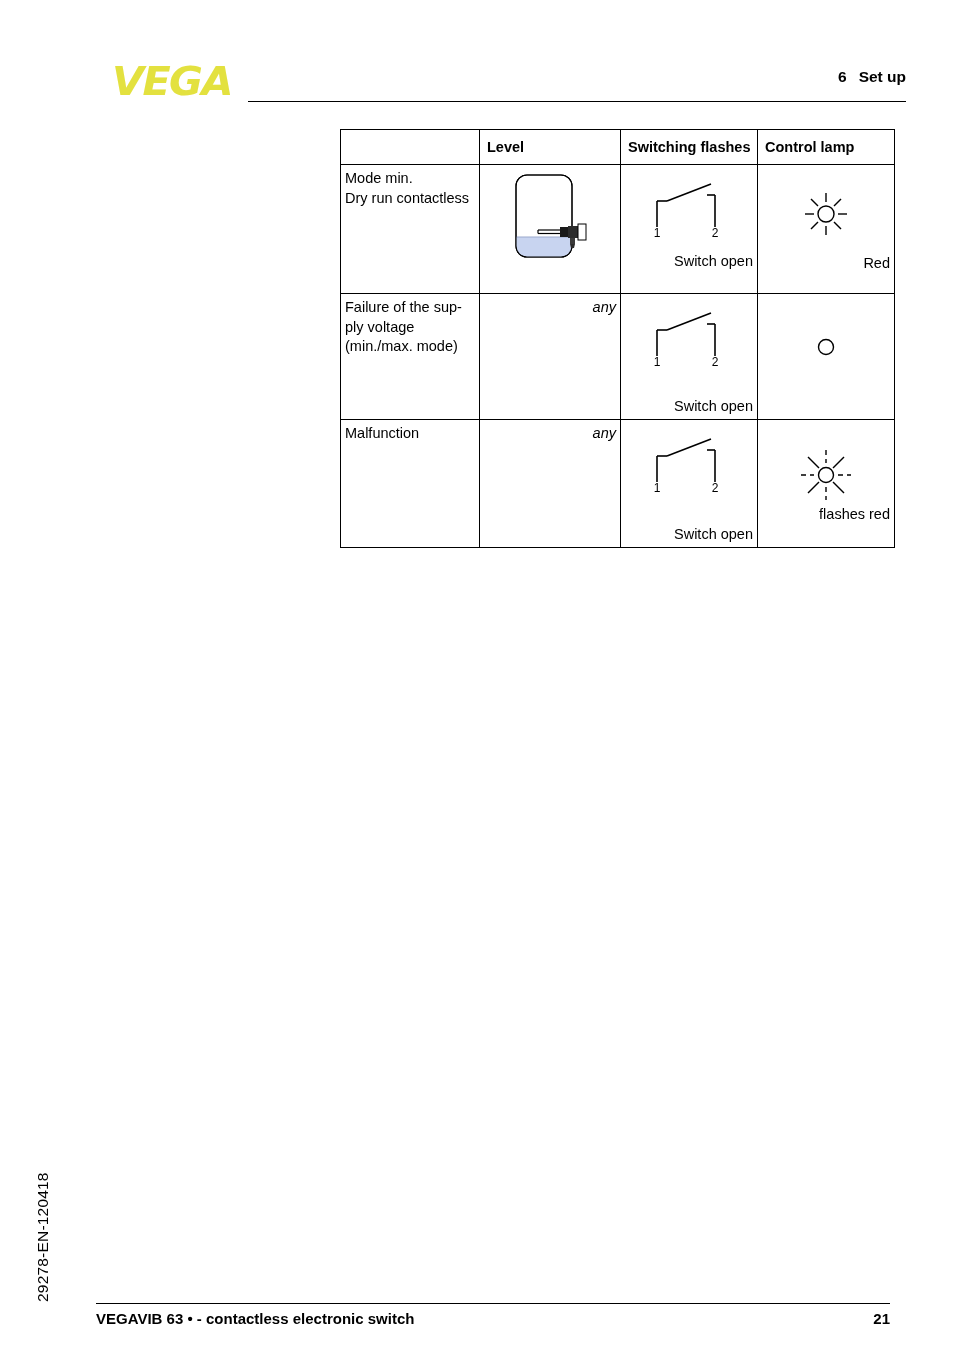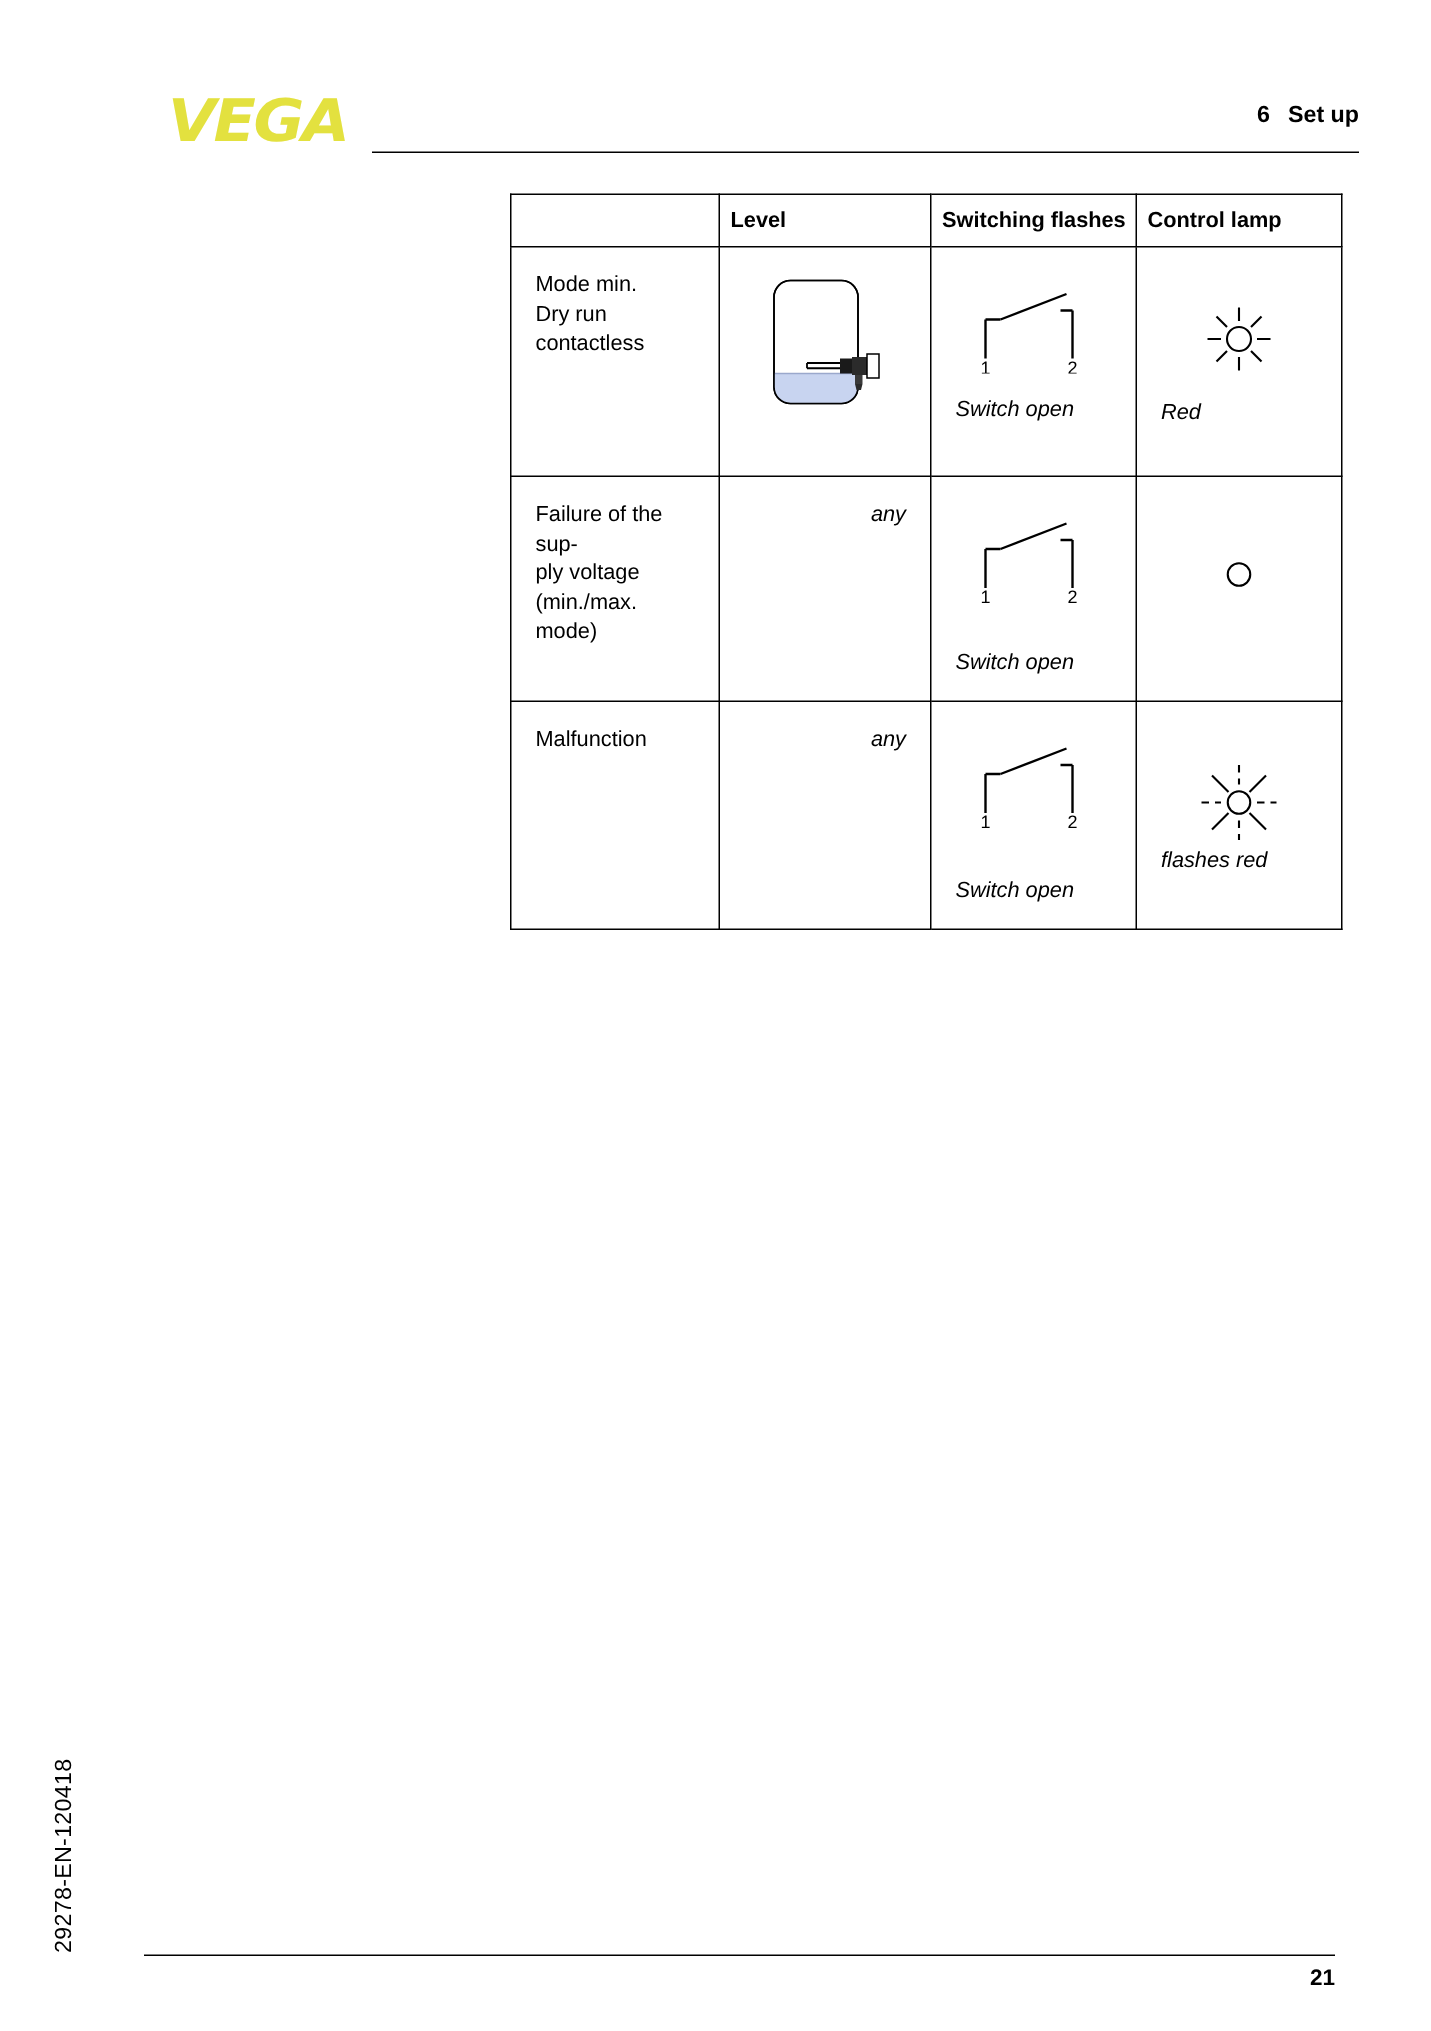--- a/index.html
+++ b/index.html
@@ -68,21 +68,21 @@
     font-size: 14.5px;
   }
   #status-table col.c1 { width: 139px; }
   #status-table col.c2 { width: 141px; }
   #status-table col.c3 { width: 137px; }
   #status-table col.c4 { width: 137px; }
 
   #status-table th,
   #status-table td {
     border: 1.5px solid #000;
-    padding: 16px;
+    padding: 4px;
     vertical-align: top;
   }
   #status-table thead th {
     height: 28px;
     font-weight: bold;
     font-size: 14.5px;
     text-align: left;
     padding: 3px 0 3px 7px;
     vertical-align: middle;
   }
@@ -128,24 +128,23 @@
     height: 80px;
   }
   .switch-svg {
     position: absolute;
     left: 50%;
     top: 6px;
     transform: translateX(-50%);
   }
   .caption {
     display: block;
-    text-align: left;
+    text-align: right;
     font-size: 14.5px;
     line-height: 17px;
-    font-style: italic;
   }
   .row1 .caption-switch { margin-top: 4px; }
   .row2 .caption-switch { margin-top: 20px; }
   .row3 .caption-switch { margin-top: 22px; }
 
   
   .lamp-wrap {
     position: relative;
     height: 76px;
   }
@@ -372,14 +371,15 @@
         <span class="caption caption-lamp">flashes red</span>
       </td>
     </tr>
 
   </tbody>
 </table>
 
 <div id="doc-code">29278-EN-120418</div>
 <div id="footer-rule"></div>
 <div id="page-footer">
+  <span id="footer-title">VEGAVIB 63 • - contactless electronic switch</span>
   <span id="footer-page">21</span>
 </div>
 
 </body></html>

